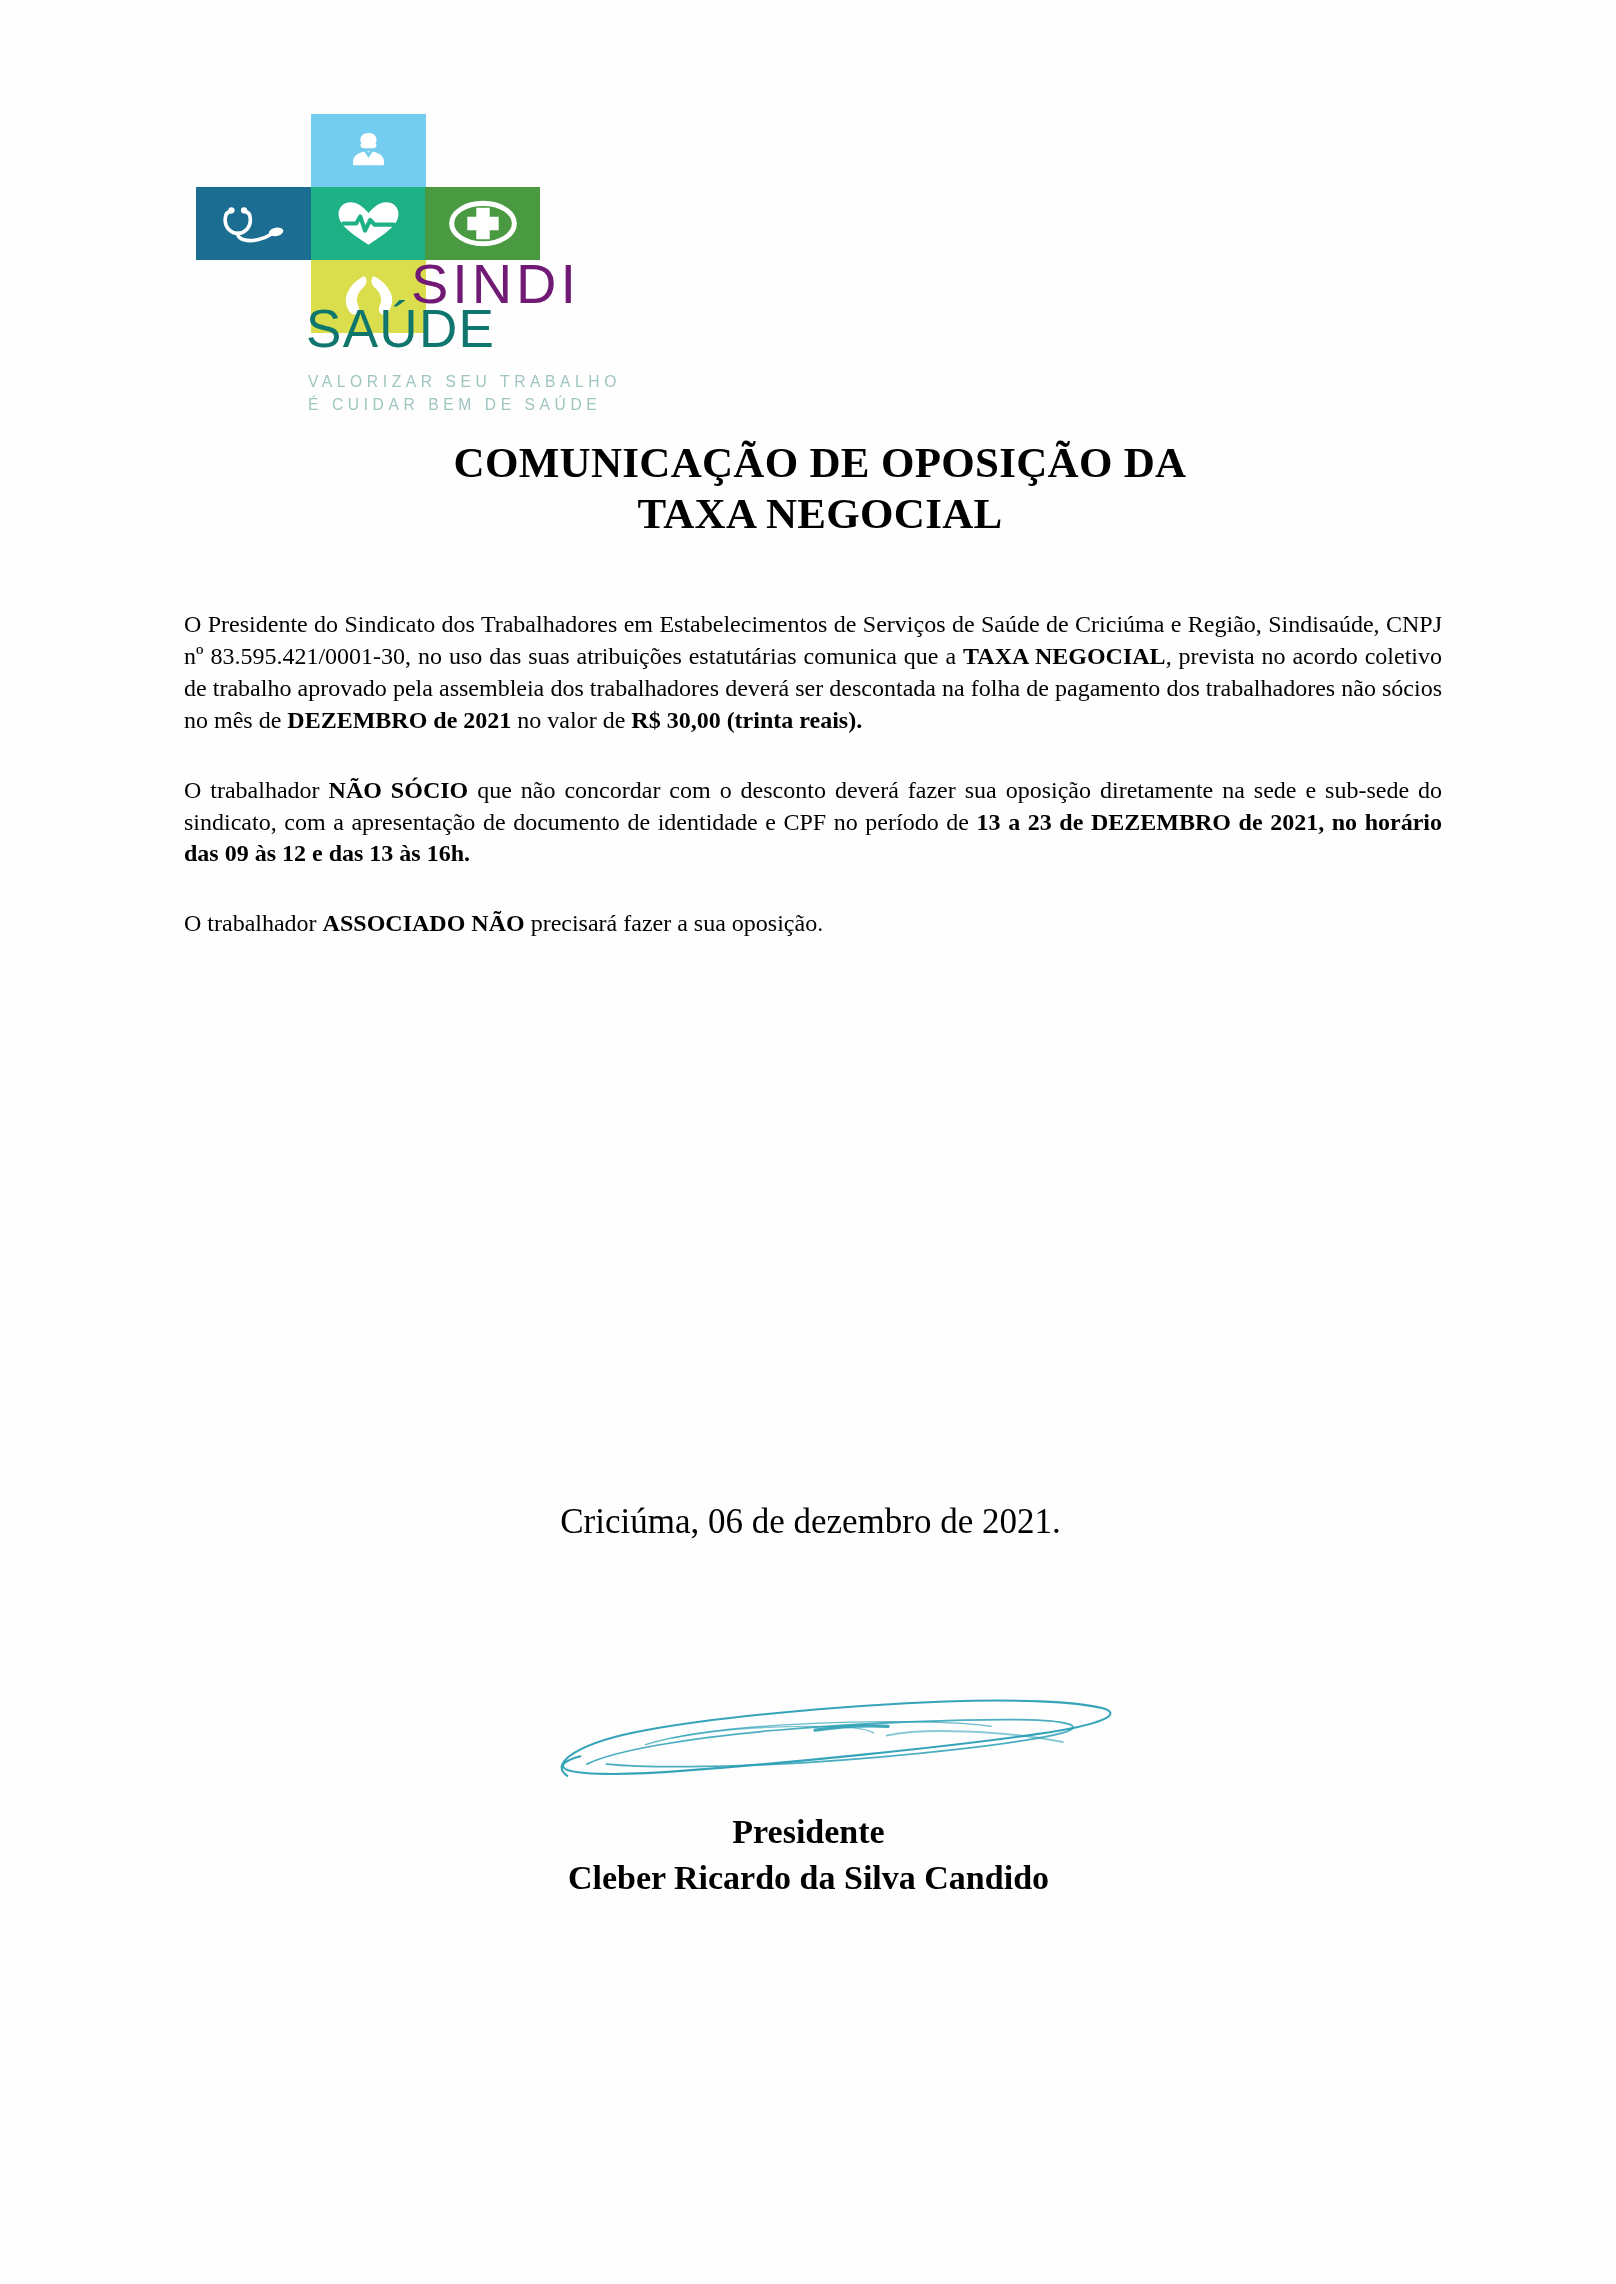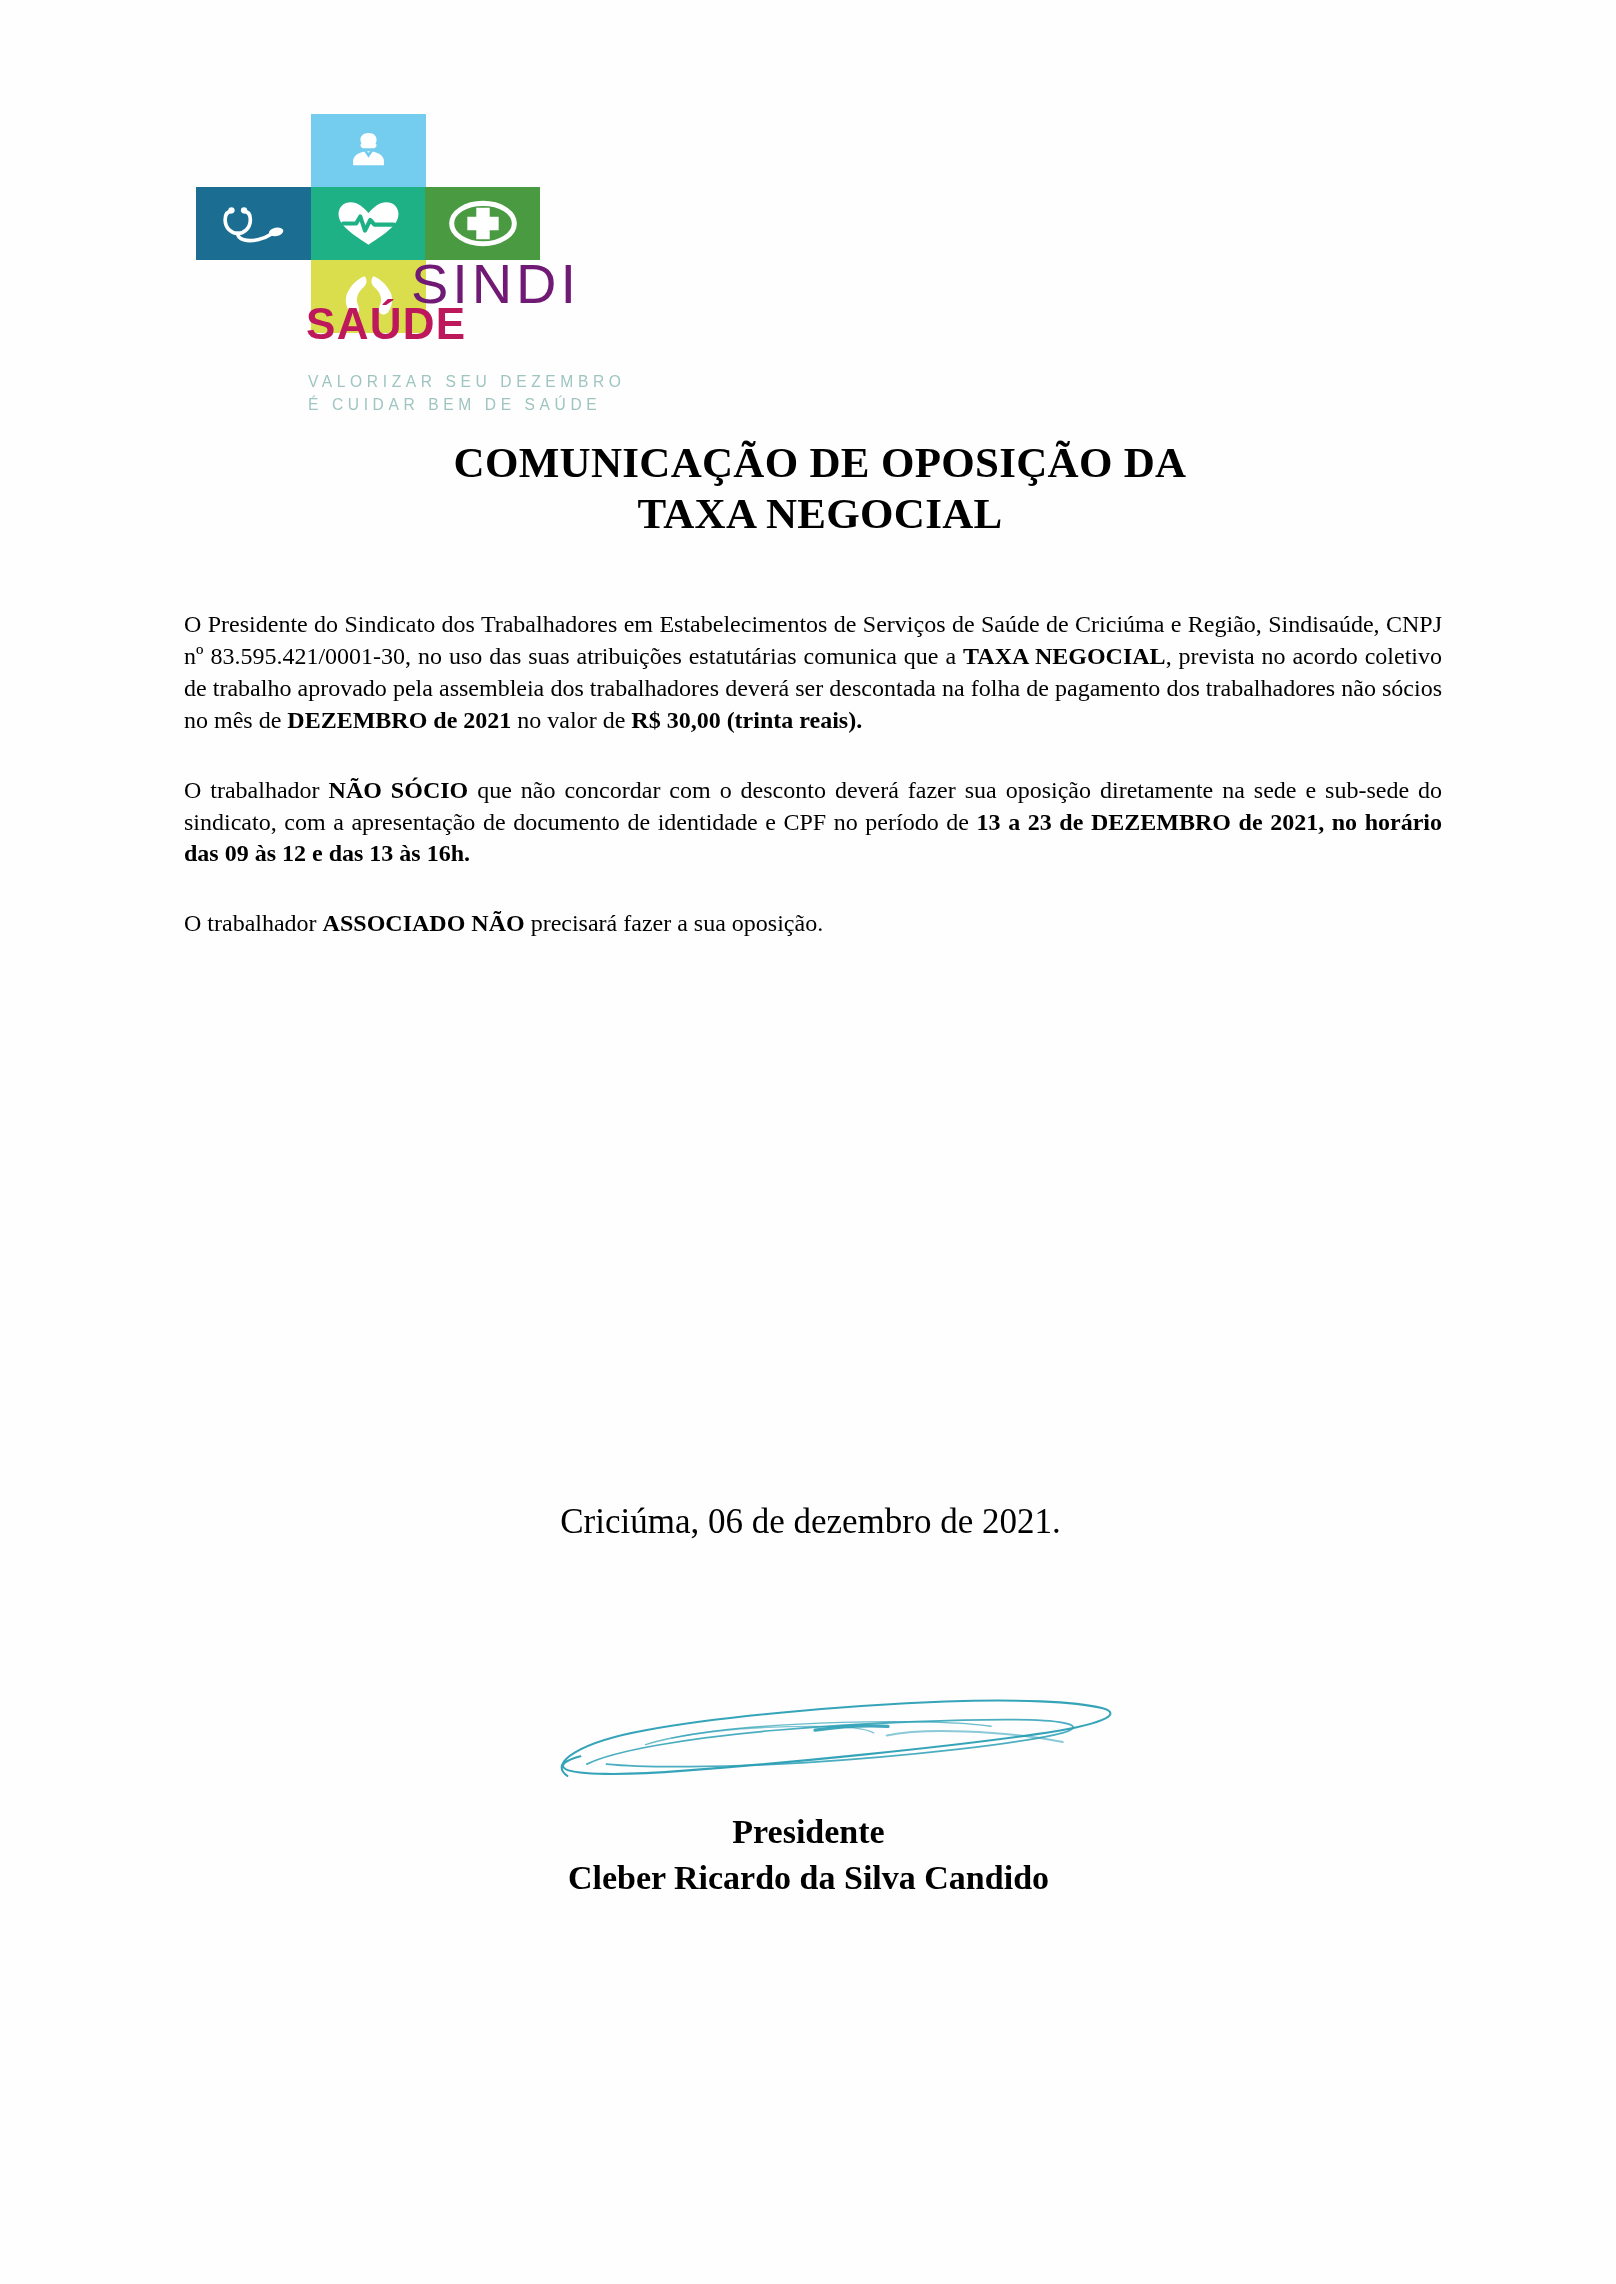--- a/index.html
+++ b/index.html
@@ -61,24 +61,24 @@
     font-weight: 400;
     letter-spacing: 3.9px;
     color: #701a75;
     line-height: 1;
   }
   .logo-saude {
     position: absolute;
     left: 110px;
     top: 188px;
     font-family: "Liberation Sans", "DejaVu Sans", sans-serif;
-    font-size: 44px;
-    font-weight: 700;
+    font-size: 53px;
+    font-weight: 400;
     letter-spacing: 1.3px;
-    color: #be185d;
+    color: #0f766e;
     line-height: 1;
   }
   .logo-tagline {
     position: absolute;
     left: 112px;
     top: 257px;
     font-family: "Liberation Sans", "DejaVu Sans", sans-serif;
     font-size: 15.6px;
     letter-spacing: 4.6px;
     color: #9ec5c0;
@@ -198,21 +198,21 @@
           <path fill="#ffffff" d="M52 6 C40 10 28 22 22 34 C16 46 18 60 26 70 C30 74 36 76 40 72 C44 68 42 62 40 56 C36 46 40 34 50 26 C56 21 58 12 52 6z"></path>
           <path fill="#ffffff" d="M68 6 C80 10 92 22 98 34 C104 46 102 60 94 70 C90 74 84 76 80 72 C76 68 78 62 80 56 C84 46 80 34 70 26 C64 21 62 12 68 6z"></path>
         </svg>
       </div>
 
     </div>
 
     <div class="logo-sindi">SINDI</div>
     <div class="logo-saude">SAÚDE</div>
     <div class="logo-tagline">
-      <div>VALORIZAR SEU DEZEMBRO</div>
+      <div>VALORIZAR SEU TRABALHO</div>
       <div>É CUIDAR BEM DE SAÚDE</div>
     </div>
   </div>
 
   <div class="doc-title">
     <div>COMUNICAÇÃO DE OPOSIÇÃO DA</div>
     <div>TAXA NEGOCIAL</div>
   </div>
 
   <div class="body-wrap">

